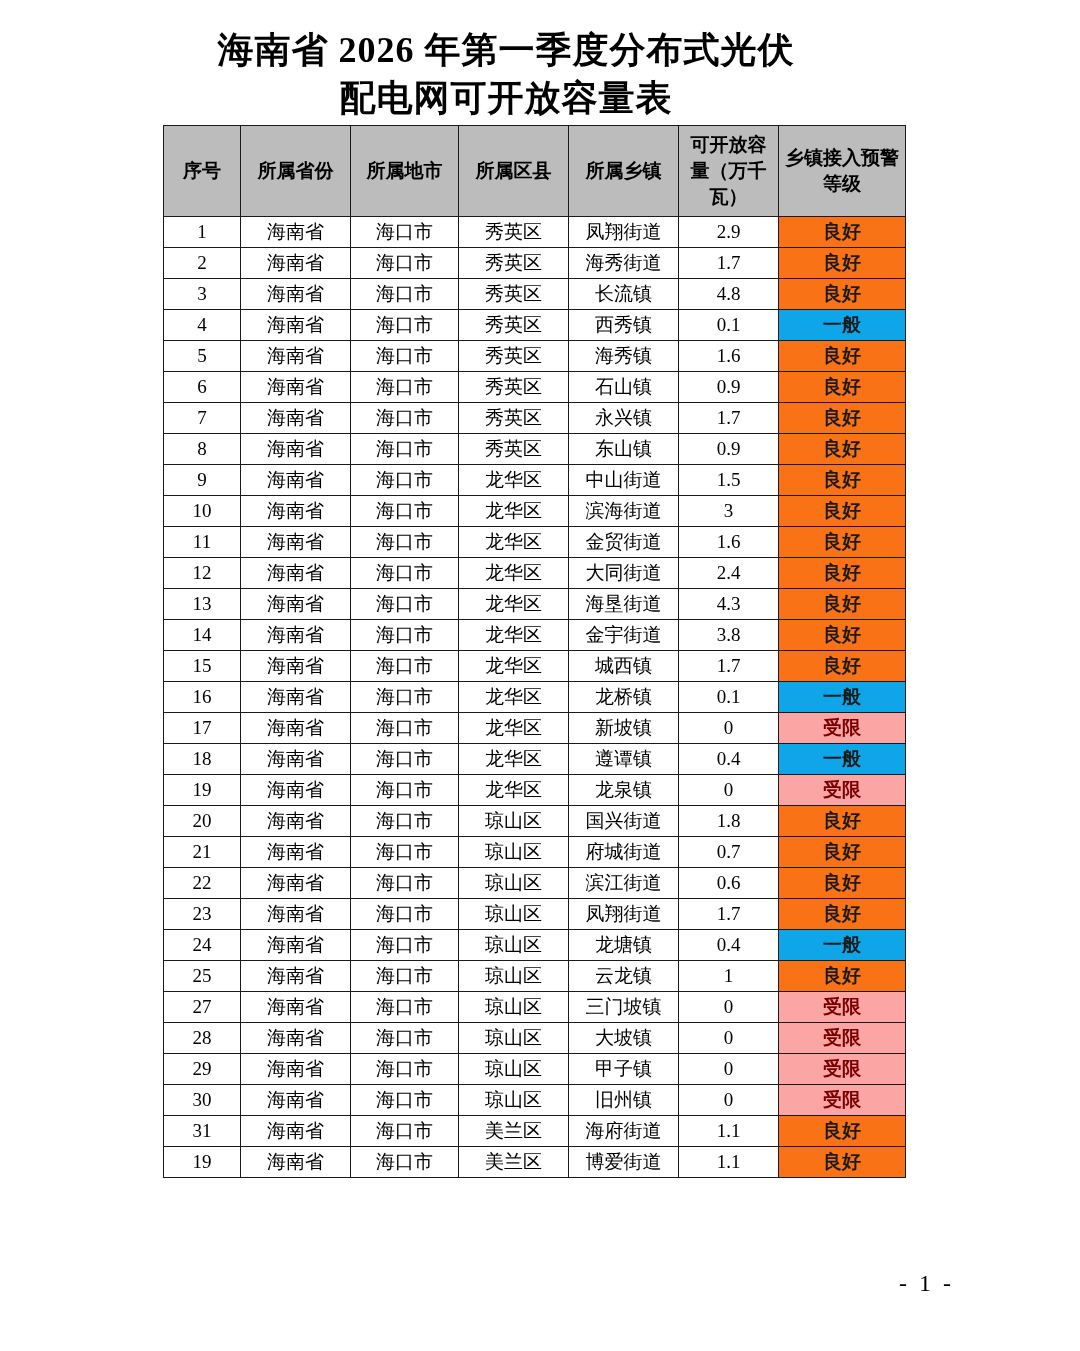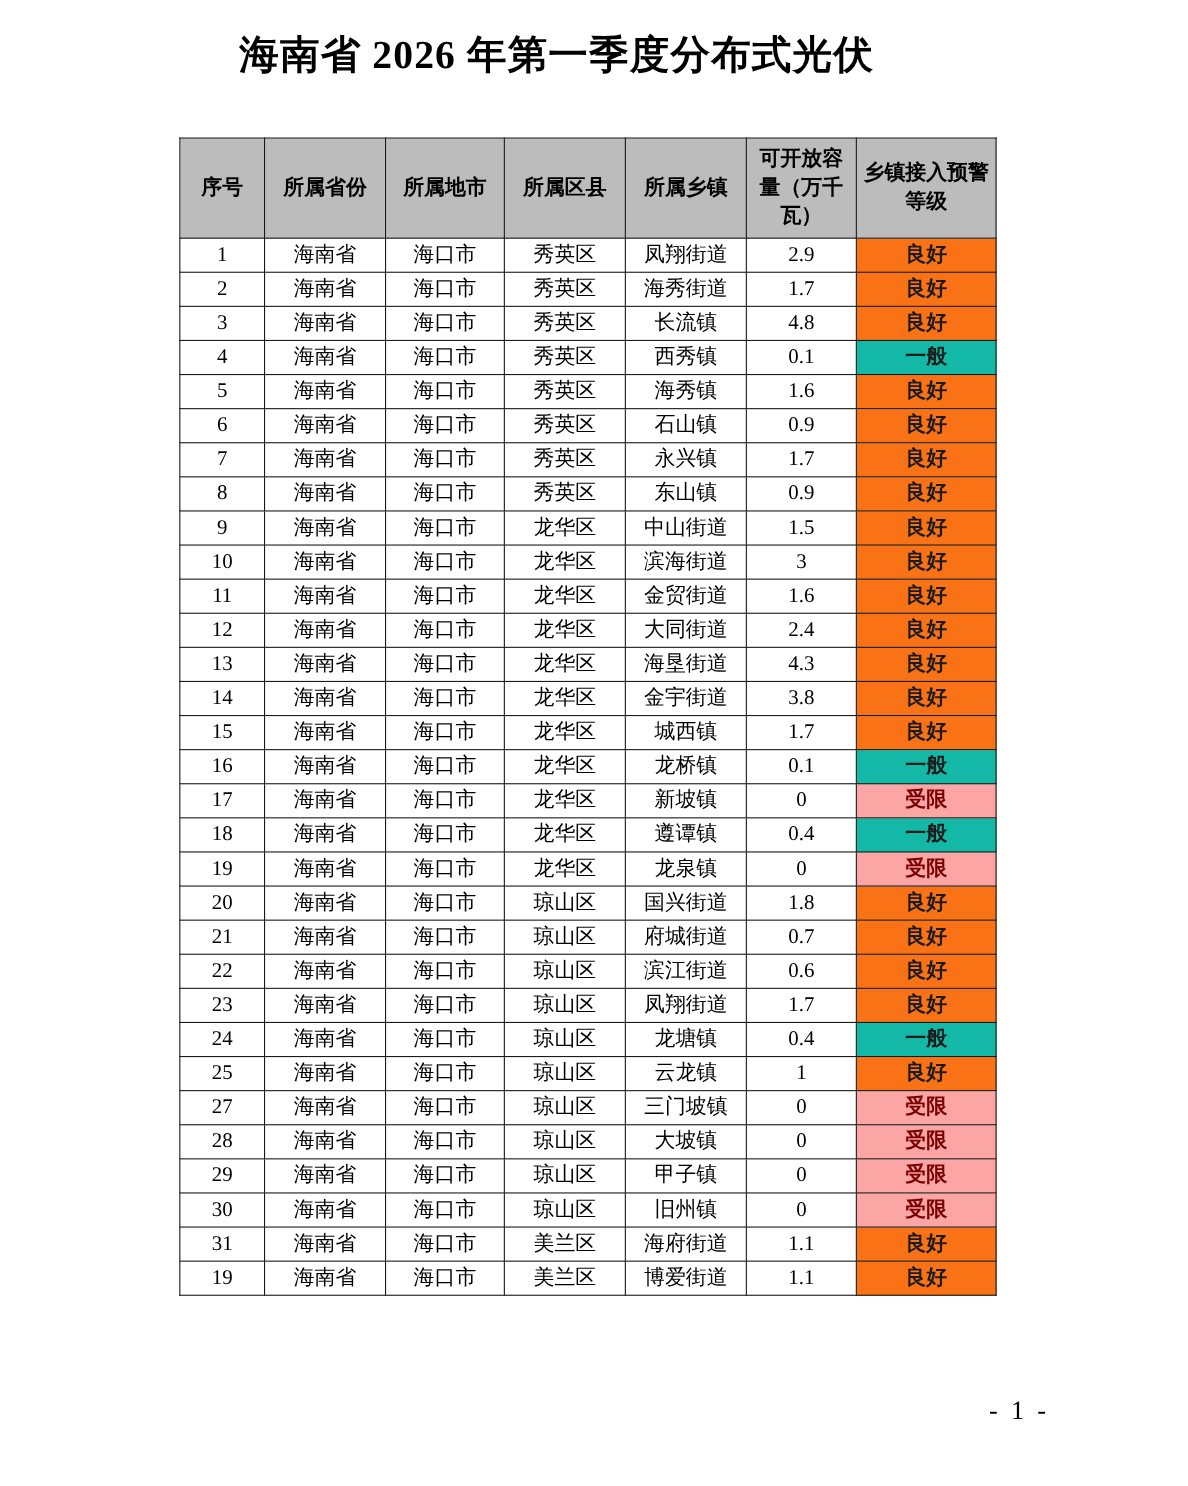--- a/index.html
+++ b/index.html
@@ -87,41 +87,42 @@
     white-space: nowrap;
   }
   td.num {
     font-family: "Liberation Serif", "DejaVu Serif", serif;
   }
 
   td.level {
     font-weight: bold;
   }
   td.level.good    { background: #f97316; color: #1b1b1b; }
-  td.level.normal  { background: #14b8a6; color: #1b1b1b; }
+  td.level.normal  { background: #0ea5e9; color: #1b1b1b; }
   td.level.limited { background: #fca5a5; color: #7a0000; }
 
   
   .page-number {
     position: absolute;
     right: 58px;
     top: 1270px;
     font-family: "Liberation Serif", "DejaVu Serif", serif;
     font-size: 24px;
     color: #000000;
     letter-spacing: 3px;
   }
 </style>
 </head>
 <body>
 
 <div class="page">
 
   <div class="title-block">
     <div class="title-line">海南省 2026 年第一季度分布式光伏</div>
+    <div class="title-line">配电网可开放容量表</div>
   </div>
 
   <div class="table-wrap">
     <table class="cap-table">
       <colgroup>
         <col class="c-idx">
           <col class="c-prov">
           <col class="c-city">
           <col class="c-dist">
         <col class="c-town">

